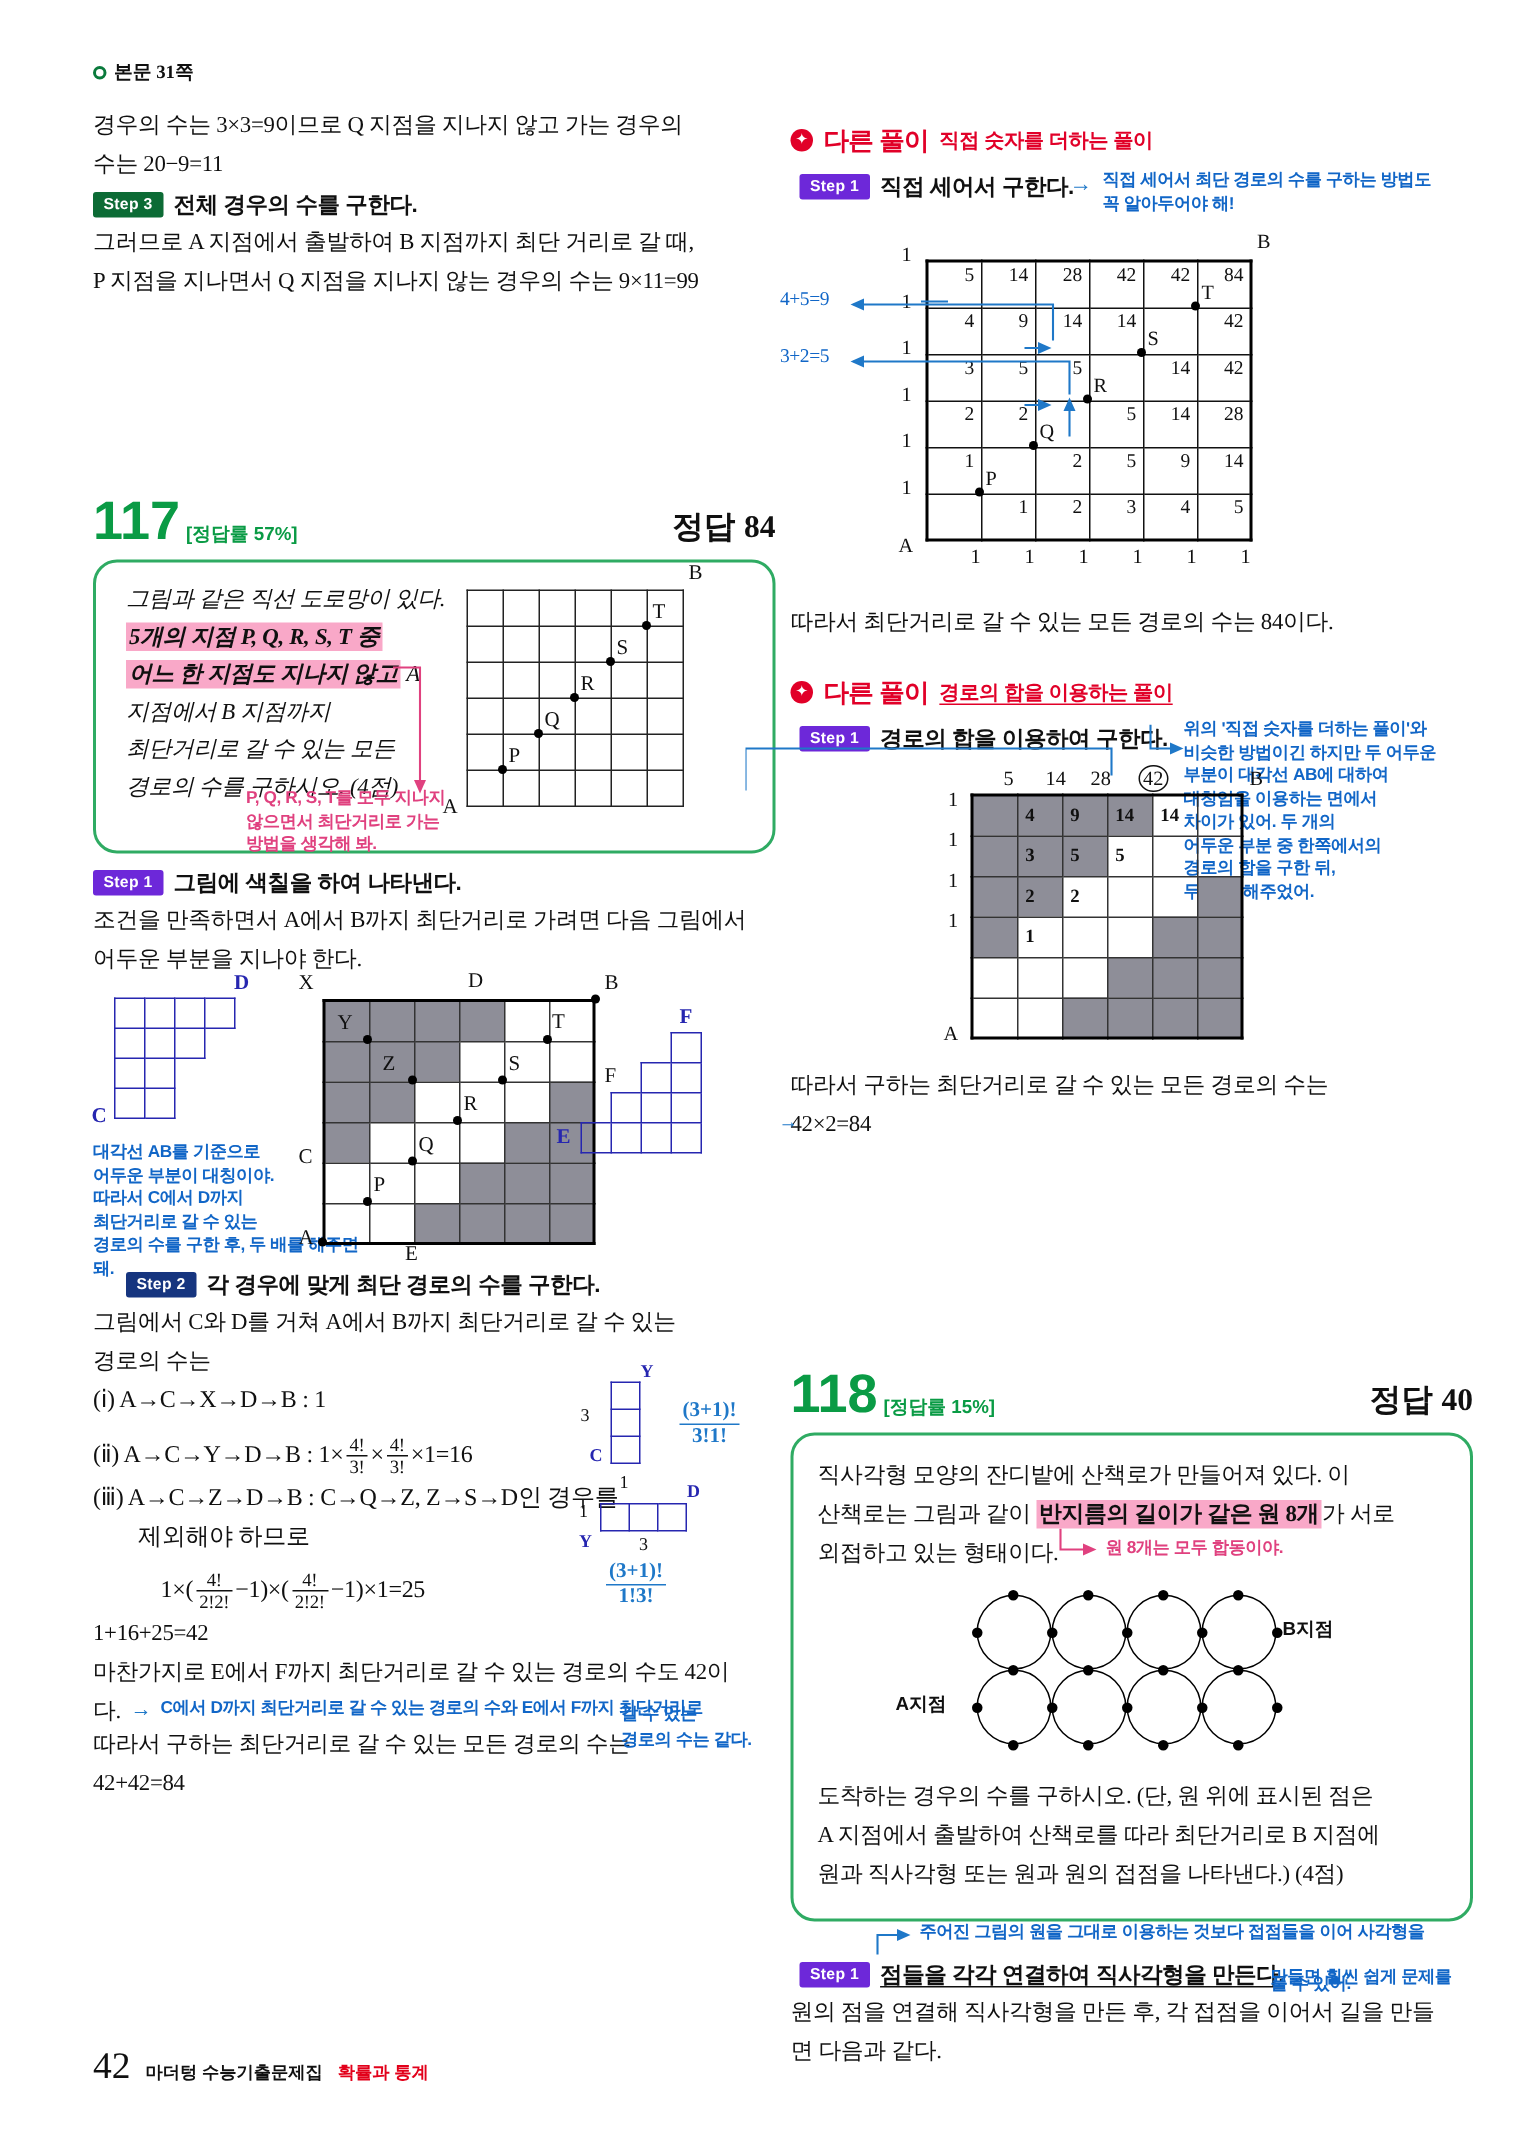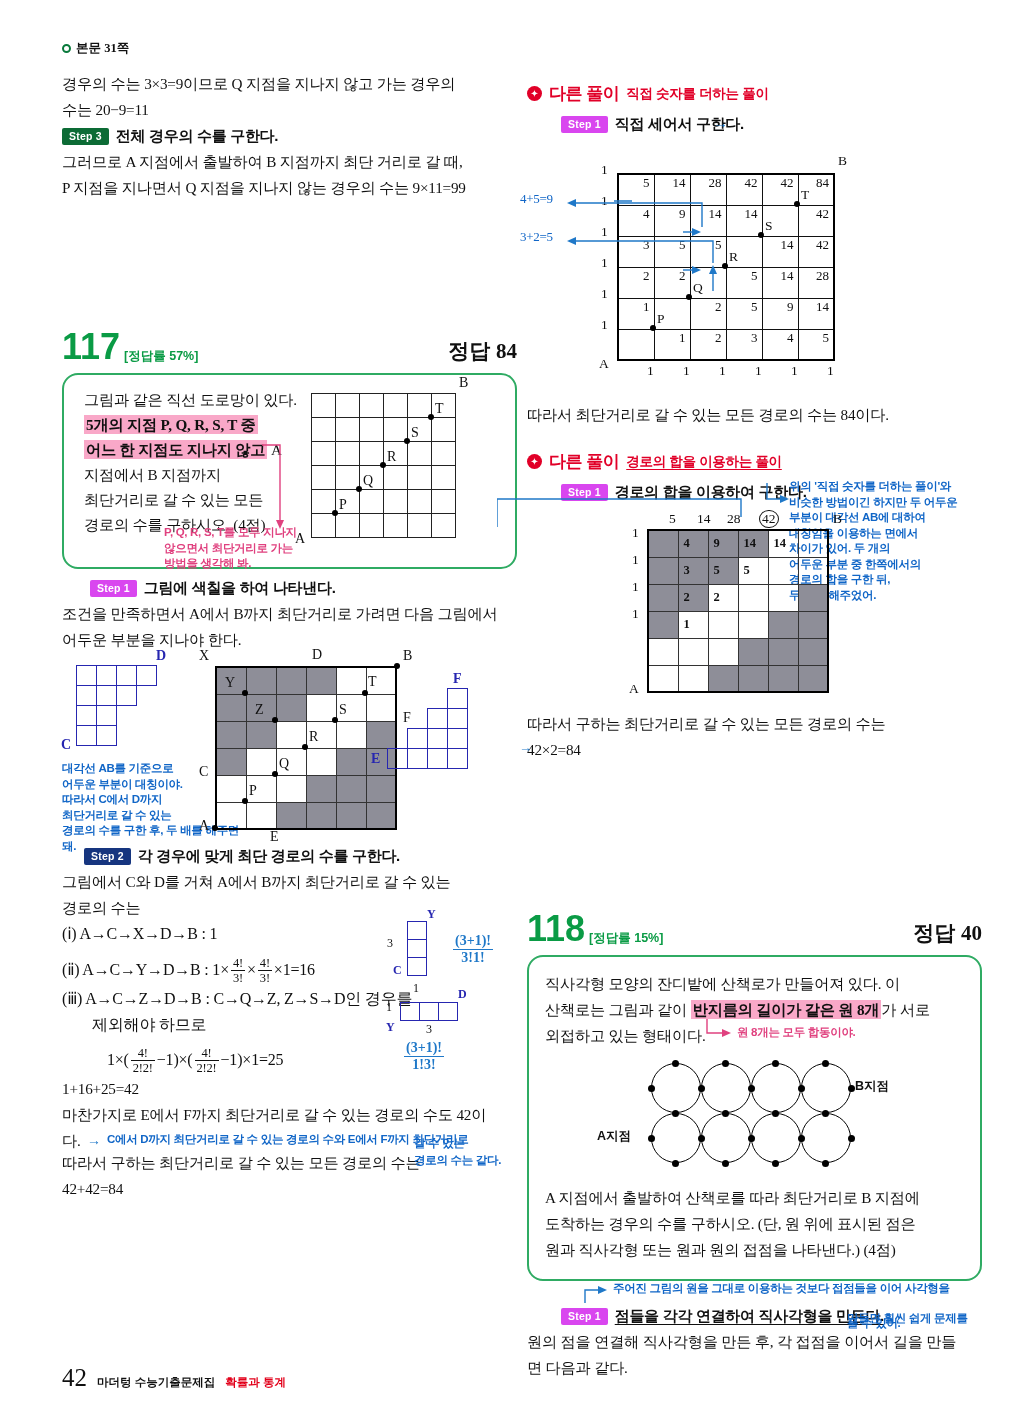--- a/index.html
+++ b/index.html
@@ -27,21 +27,21 @@
     border:2.5px solid #0a7a3c; background:#ffffff; display:inline-block;
   }
 
   
   .chip {
     display:inline-block; color:#fff; font-size:10.5px; font-weight:bold;
     padding:2px 7px 2.5px; border-radius:2px; vertical-align:2px;
     font-family:"Liberation Sans", sans-serif; letter-spacing:0.2px;
   }
   .chip.green { background:#0c6b35; }
-  .chip.red   { background:#d946ef;margin-left:28px; }
+  .chip.red   { background:#6d28d9; }
   .chip.navy  { background:#16357f; }
   .steprow { display:flex; align-items:center; gap:7px; margin:4px 0 3px; }
   .steprow .txt { font-size:15px; font-weight:bold; letter-spacing:-0.3px;
                   font-family:"Liberation Sans", sans-serif; }
 
   
   .altsol { display:flex; align-items:center; gap:7px; margin-bottom:6px; }
   .altsol .star {
     width:15px; height:15px; border-radius:50%; background:#e10028; color:#fff;
     font-size:10px; line-height:15px; text-align:center;
@@ -162,21 +162,21 @@
         <span class="prob-num">117</span>
         <span class="prob-rate">[정답률 57%]</span>
       </div>
       <div class="prob-ans">
         <span>정답</span>
         <span class="n">84</span>
       </div>
     </div>
 
     <div class="qbox" style="height:196px;">
-      <div style="position:absolute; left:20px; top:12px; width:230px;">
+      <div style="position:absolute; left:20px; top:12px; width:230px;font-style:italic;">
         <p class="kline" style="line-height:25px">그림과 같은 직선 도로망이 있다.</p>
         <p class="kline" style="line-height:25px"><span class="hl">5개의 지점 P, Q, R, S, T 중</span></p>
         <p class="kline" style="line-height:25px">
           <span class="hl">어느 한 지점도 지나지 않고</span>
           <span>A</span>
         </p>
         <p class="kline" style="line-height:25px">지점에서 B 지점까지</p>
         <p class="kline" style="line-height:25px">최단거리로 갈 수 있는 모든</p>
         <p class="kline" style="line-height:25px">경로의 수를 구하시오. (4점)</p>
       </div>
@@ -512,20 +512,24 @@
       <span class="big">다른 풀이</span>
       <span class="sub">직접 숫자를 더하는 풀이</span>
     </div>
 
     <div style="position:relative; height:46px;">
       <div class="steprow" style="position:absolute; left:6px; top:0;">
         <span class="chip red">Step 1</span>
         <span class="txt">직접 세어서 구한다.</span>
       </div>
       <span style="position:absolute; left:186px; top:4px; color:#1f78c8; font-size:15px;">→</span>
+      <div style="position:absolute; left:208px; top:2px;">
+        <div class="ann-blue">직접 세어서 최단 경로의 수를 구하는 방법도</div>
+        <div class="ann-blue">꼭 알아두어야 해!</div>
+      </div>
     </div>
 
     <div class="gridwrap" style="position:relative; height:235px; margin-top:4px;">
       <div style="position:absolute; left:90px; top:12px;">
         <table class="grid outer">
           <tbody>
               <tr>
             <td>5</td>
             <td>14</td>
             <td>28</td>
@@ -798,22 +802,22 @@
         <div class="cdot" style="left:103px; top:76px;"></div>
         <div class="cdot" style="left:153px; top:76px;"></div>
         <div class="cdot" style="left:203px; top:76px;"></div>
         <div class="cdot" style="left:253px; top:76px;"></div>
         <div class="cdot" style="left:303px; top:76px;"></div>
 
         <span style="position:absolute; left:310px; top:19px; font-size:12.5px; font-weight:bold; font-family:'Liberation Sans',sans-serif;">B지점</span>
         <span style="position:absolute; left:52px; top:69px; font-size:12.5px; font-weight:bold; font-family:'Liberation Sans',sans-serif;">A지점</span>
       </div>
 
+      <p class="kline">도착하는 경우의 수를 구하시오. (단, 원 위에 표시된 점은</p>
       <p class="kline">A 지점에서 출발하여 산책로를 따라 최단거리로 B 지점에</p>
-      <p class="kline">도착하는 경우의 수를 구하시오. (단, 원 위에 표시된 점은</p>
       <p class="kline">원과 직사각형 또는 원과 원의 접점을 나타낸다.) (4점)</p>
     </div>
 
     <div style="position:relative; height:44px; margin-top:4px;">
       <svg width="40" height="22" style="position:absolute; left:52px; top:0;">
         <path class="arrowline" d="M6,18 L6,5 L22,5"></path>
         <path d="M28,5 l-9,-4 l0,8 z" fill="#1f78c8"></path>
       </svg>
       <span class="ann-blue" style="position:absolute; left:86px; top:-4px;">주어진 그림의 원을 그대로 이용하는 것보다 접점들을 이어 사각형을</span>
       <div class="steprow" style="position:absolute; left:6px; top:18px;">

